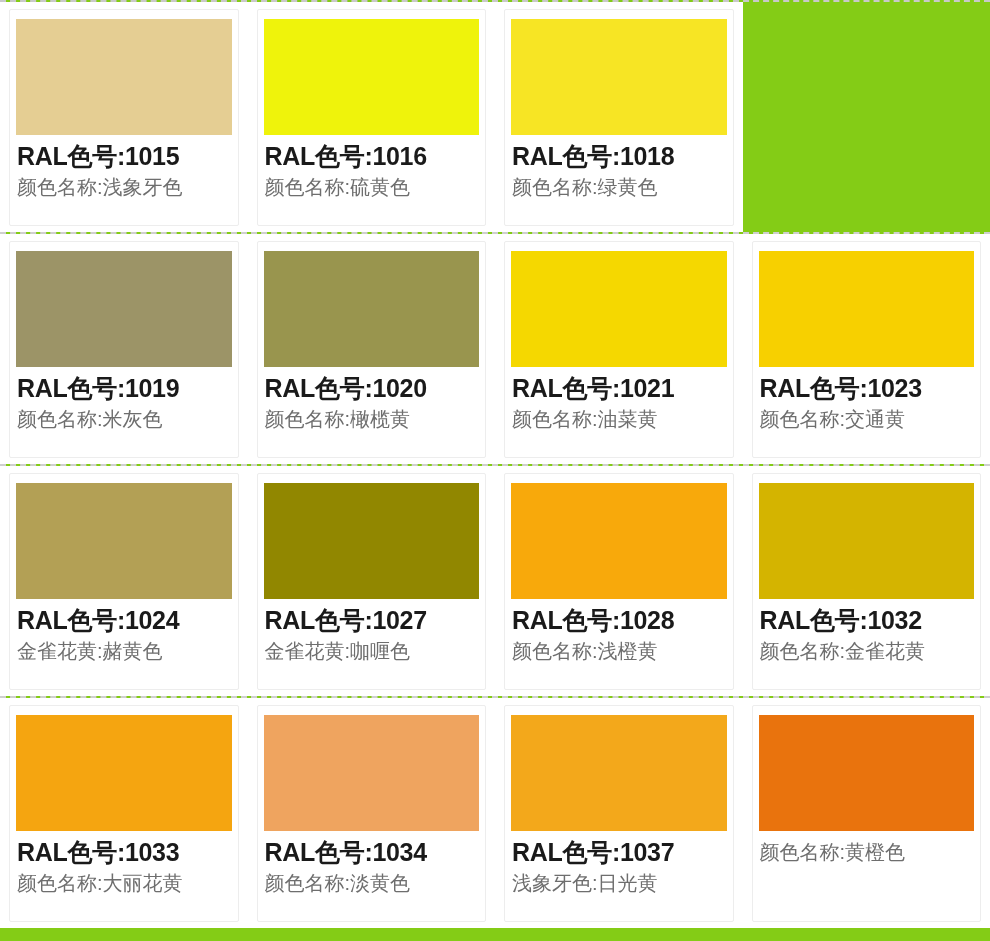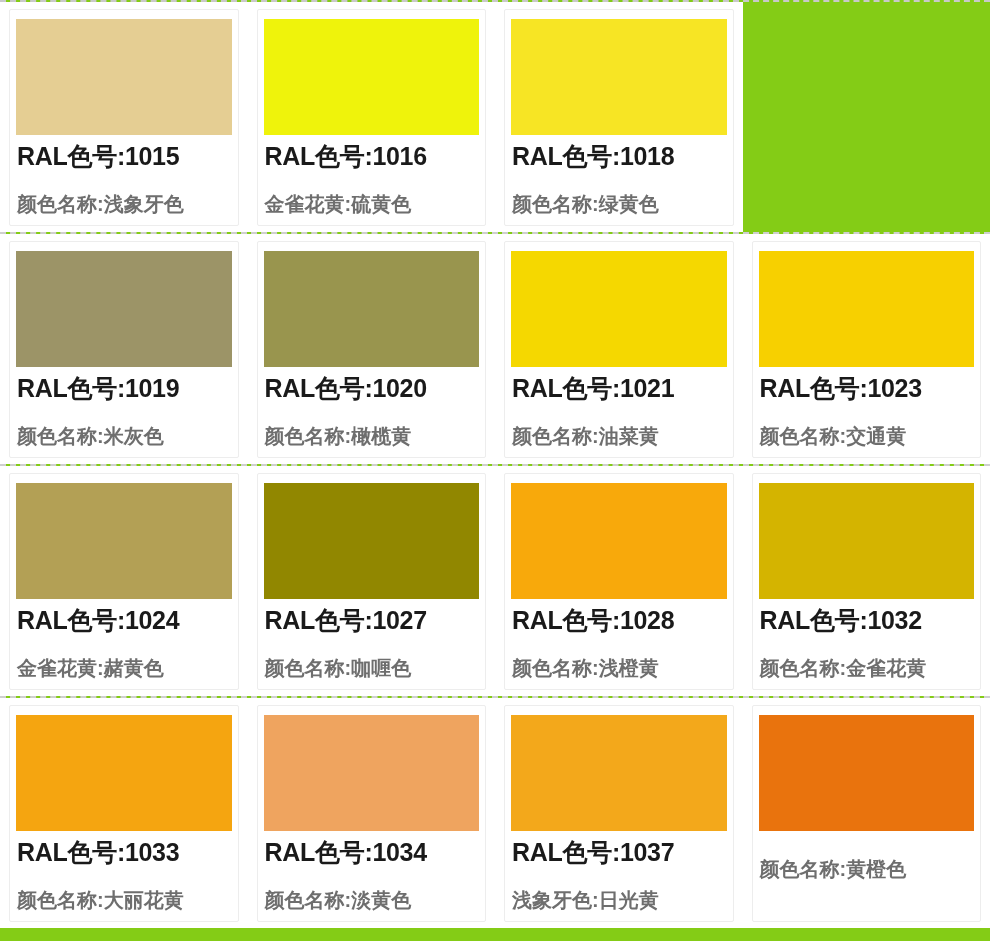--- a/index.html
+++ b/index.html
@@ -96,24 +96,24 @@
   .card-title {
     font-size: 25px;
     font-weight: bold;
     color: #1a1a1a;
     line-height: 1.22;
     letter-spacing: -0.3px;
     white-space: nowrap;
   }
   .card-subtitle {
     font-size: 20px;
-    font-weight: bold;
+    font-weight: normal;
     color: #6e6e6e;
     line-height: 1.28;
-    margin-top: 20px;
+    margin-top: 3px;
     white-space: nowrap;
   }
 </style>
 </head>
 <body>
 
 <div id="page">
   <div id="grid">
       <div class="row-divider top"></div>
       <div class="row">
@@ -128,21 +128,21 @@
               <div class="card-subtitle">颜色名称:浅象牙色</div>
             </div>
           </div>
           <div class="card">
             <div class="card-frame"></div>
             <div class="swatch">
               <div class="swatch-inner" style="background: rgb(239, 243, 11);"></div>
             </div>
             <div class="card-text">
               <div class="card-title">RAL色号:1016</div>
-              <div class="card-subtitle">金雀花黄:硫黄色</div>
+              <div class="card-subtitle">颜色名称:硫黄色</div>
             </div>
           </div>
           <div class="card">
             <div class="card-frame"></div>
             <div class="swatch">
               <div class="swatch-inner" style="background: rgb(247, 229, 36);"></div>
             </div>
             <div class="card-text">
               <div class="card-title">RAL色号:1018</div>
               <div class="card-subtitle">颜色名称:绿黄色</div>
@@ -208,21 +208,21 @@
               <div class="card-subtitle">金雀花黄:赭黄色</div>
             </div>
           </div>
           <div class="card">
             <div class="card-frame"></div>
             <div class="swatch">
               <div class="swatch-inner" style="background: rgb(145, 135, 0);"></div>
             </div>
             <div class="card-text">
               <div class="card-title">RAL色号:1027</div>
-              <div class="card-subtitle">颜色名称:咖喱色</div>
+              <div class="card-subtitle">金雀花黄:咖喱色</div>
             </div>
           </div>
           <div class="card">
             <div class="card-frame"></div>
             <div class="swatch">
               <div class="swatch-inner" style="background: rgb(248, 169, 11);"></div>
             </div>
             <div class="card-text">
               <div class="card-title">RAL色号:1028</div>
               <div class="card-subtitle">颜色名称:浅橙黄</div>

